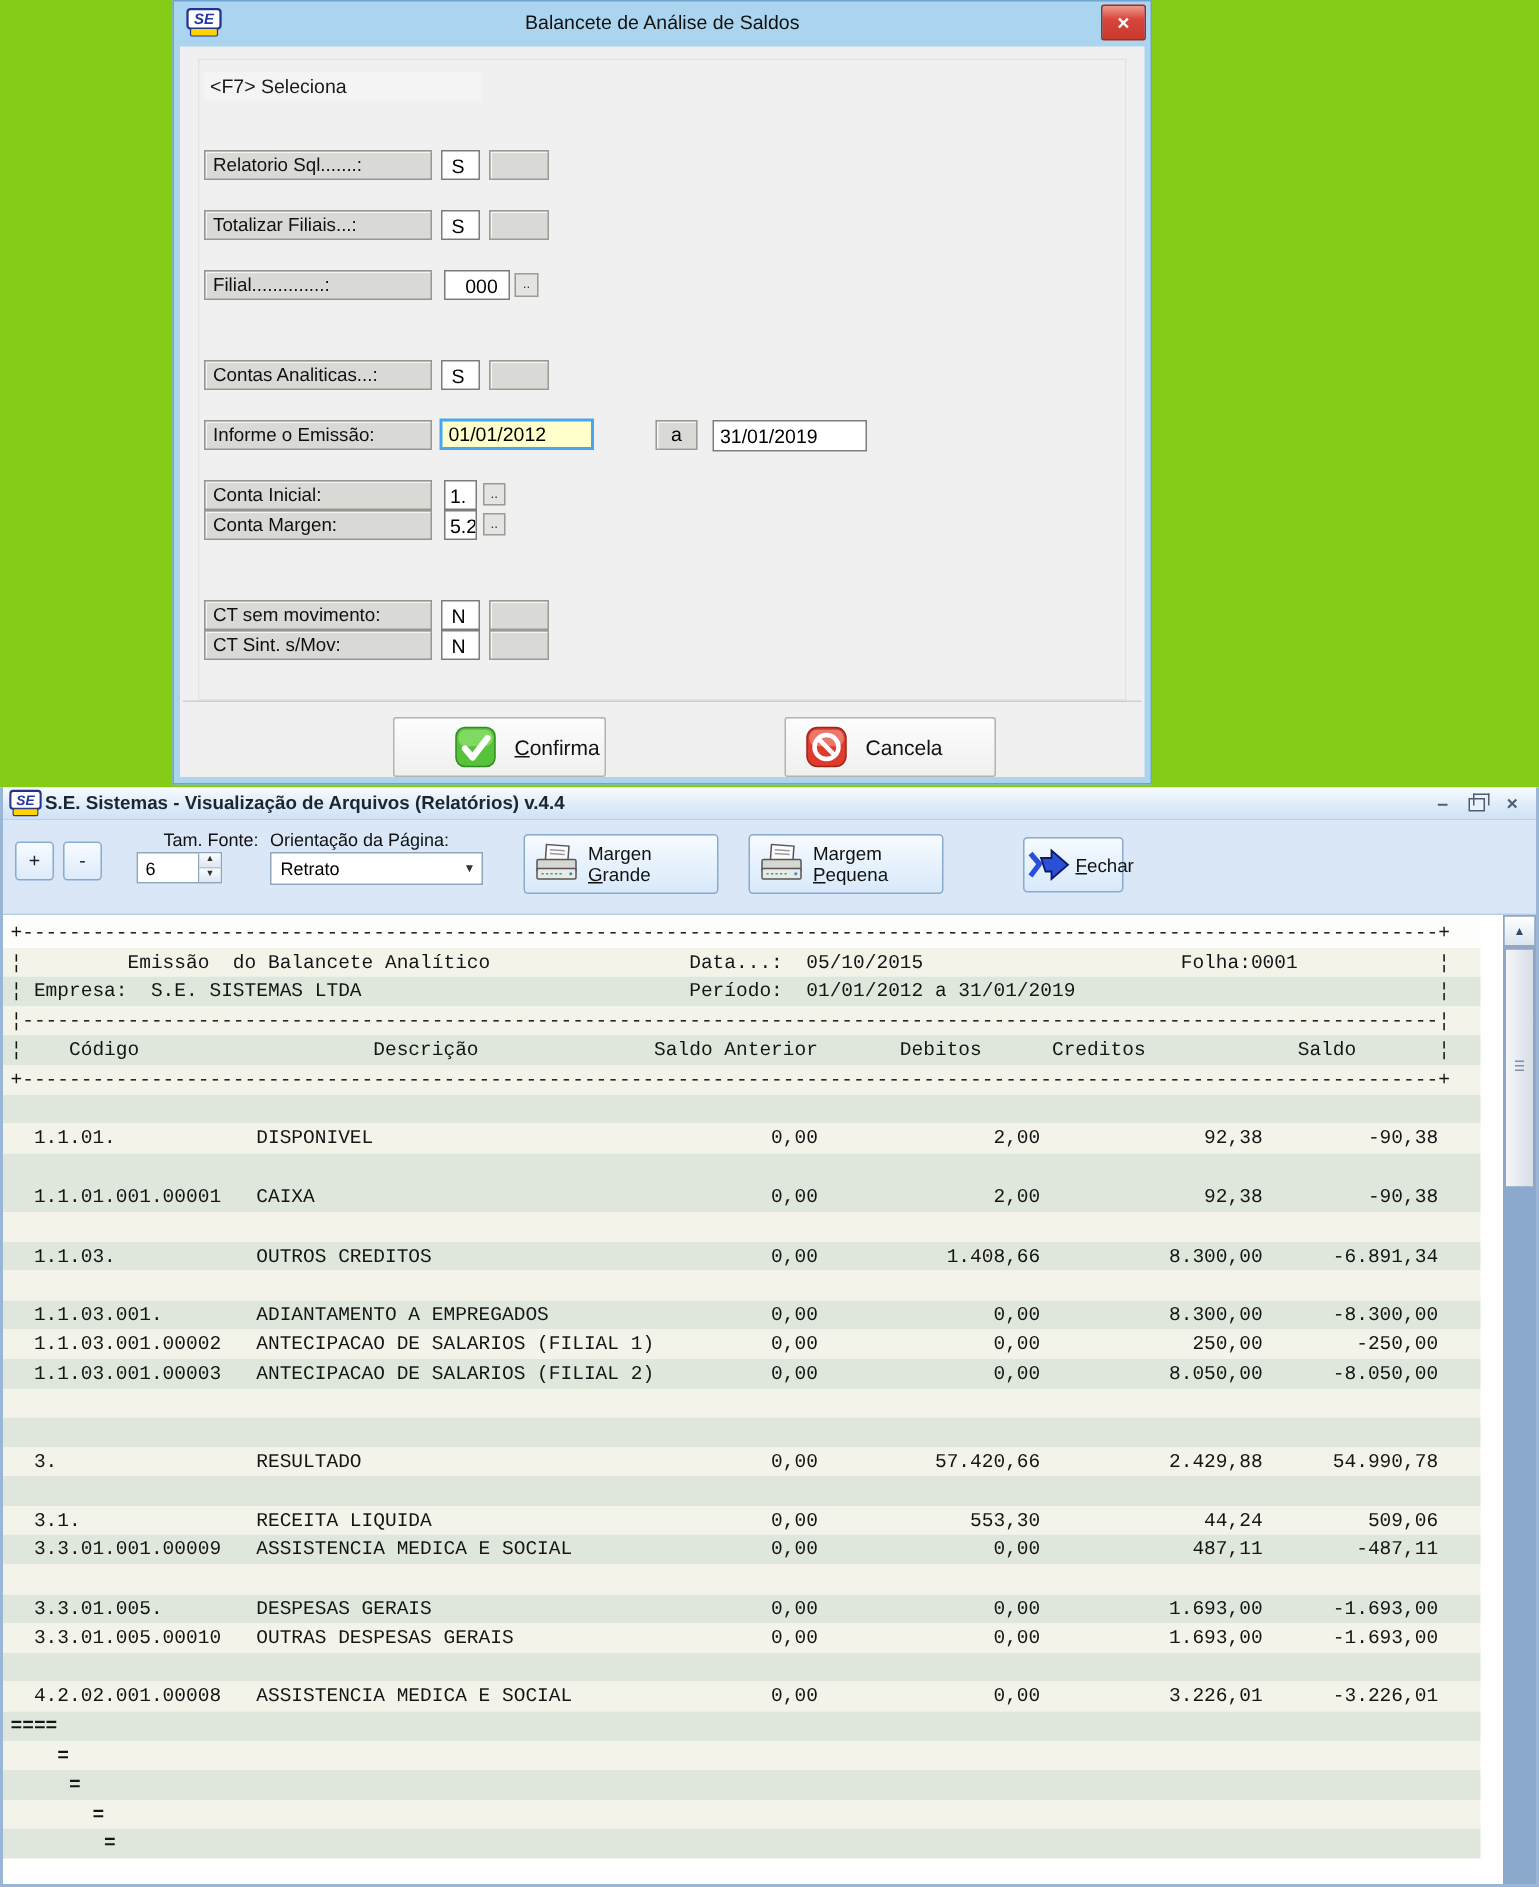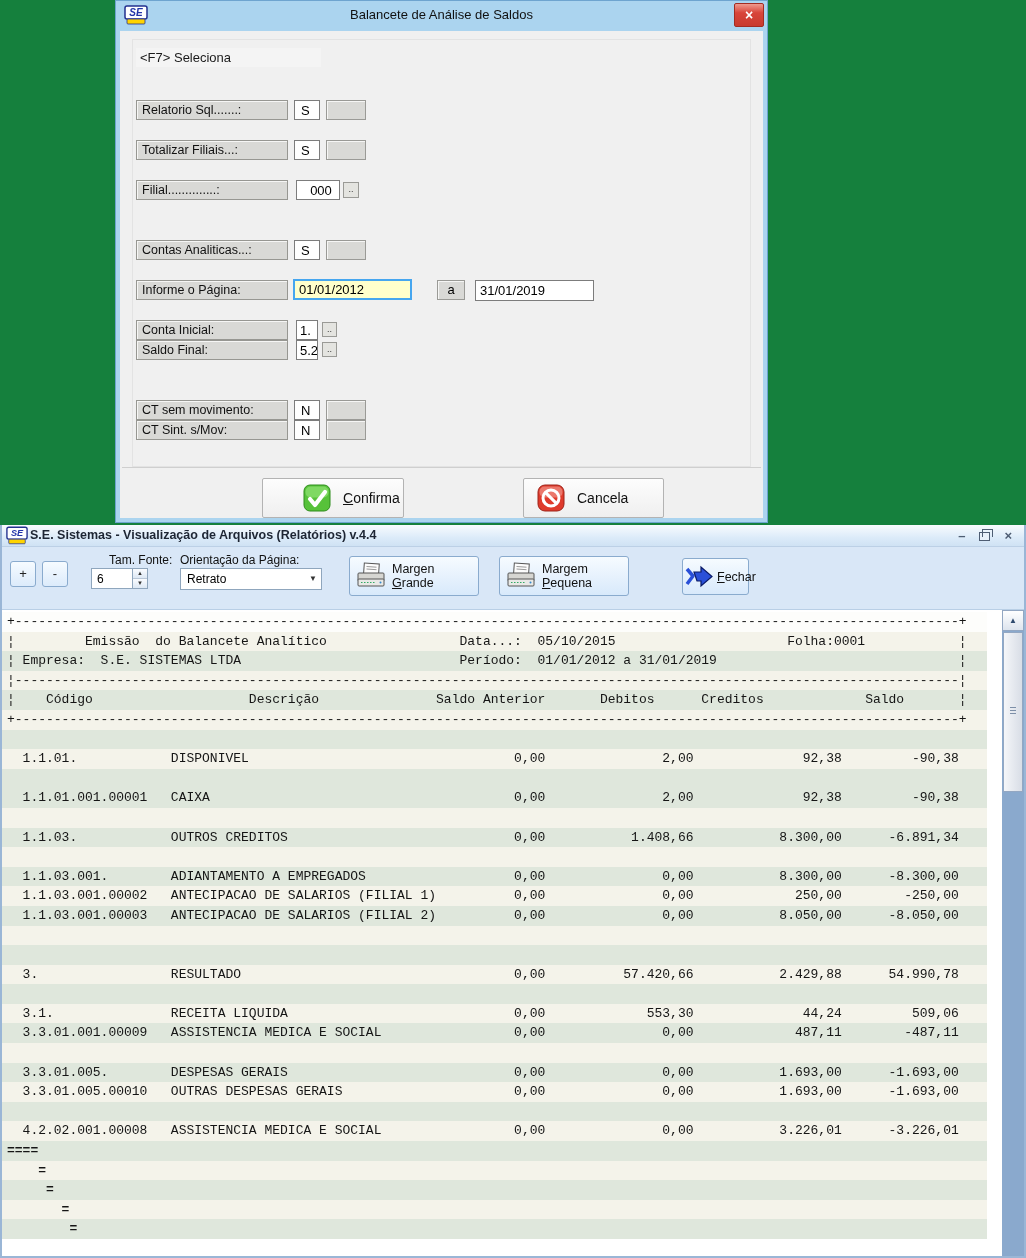--- a/index.html
+++ b/index.html
@@ -1,18 +1,18 @@
 <!DOCTYPE html>
 <html><head>
 <meta charset="utf-8">
 <style>
   * { box-sizing: border-box; margin: 0; padding: 0; }
   html,body { background:#fff; }
   body { font-family:"Liberation Sans", sans-serif; }
-  .stage { position:relative; width:1026px; height:1258px; overflow:hidden; background:#15803d; }
+  .stage { position:relative; width:1026px; height:1258px; overflow:hidden; background:#84cc16; }
 
   
   .dialog { position:absolute; left:115px; top:0; width:653px; height:523px;
             background:#abd4ef; border:1px solid #6ea4cf; }
   .dlg-titlebar { position:relative; height:30px; }
   .dlg-title { position:absolute; left:0; right:0; top:6px; text-align:center;
                font-size:13px; color:#111; }
   .se-logo { position:absolute; left:8px; top:4px; width:24px; height:20px; display:block; }
   .dlg-close { position:absolute; right:3px; top:2px; width:30px; height:24px;
                background:linear-gradient(#ef9a8e,#d8453a 40%,#c83a2e); border:1px solid #a22c22;
@@ -25,21 +25,21 @@
           font-size:13px; color:#1a1a1a; padding:2px 4px; }
   .flabel { position:absolute; left:16px; width:152px; height:20px; background:#d9d9d6;
             border:1px solid #979792; box-shadow:inset 1px 1px 0 rgba(255,255,255,.75);
             font-size:12.5px; color:#111; padding:2px 0 0 5px; white-space:nowrap; overflow:hidden; }
   .fval { position:absolute; width:26px; height:20px; border:1px solid #7c7c7c; background:#fff;
           font-family:"Liberation Sans",sans-serif; font-size:13px; padding:0 0 0 6px; outline:none; }
   .gbox { position:absolute; width:40px; height:20px; background:#d9d9d6; border:1px solid #9a9a96;
           box-shadow:inset 1px 1px 0 rgba(255,255,255,.75); }
   .browse { position:absolute; width:16px; height:16px; background:#e4e4e0; border:1px solid #9a9a96;
             font-size:9px; line-height:12px; text-align:center; color:#333; cursor:pointer; }
-  .date-in { position:absolute; width:119px; height:21px; border:1px solid #7c7c7c; background:#fff;
+  .date-in { position:absolute; width:103px; height:21px; border:1px solid #7c7c7c; background:#fff;
              font-size:13px; padding:0 4px; outline:none; }
   .date-in.focus { background:#ffffcb; border:2px solid #46a6ef; }
   .sep-a { position:absolute; width:28px; height:20px; background:#d9d9d6; border:1px solid #9a9a96;
            box-shadow:inset 1px 1px 0 rgba(255,255,255,.75); text-align:center; font-size:13px; padding-top:1px; }
   .btn-sep { position:absolute; left:2px; right:2px; top:436px; border-top:1px solid #cfcfcf; }
   .dlg-btn { position:absolute; top:447px; height:40px; background:linear-gradient(#fdfdfd,#efefef);
              border:1px solid #b3b3b3; border-radius:2px; display:flex; align-items:center; cursor:pointer; }
   .dlg-btn .ic { margin:0 12px 0 13px; width:28px; height:28px; }
   .dlg-btn .t { font-size:14px; color:#111; }
   .u { text-decoration:underline; }
@@ -130,30 +130,30 @@
       <div class="gbox" style="left:206px; top:109px"></div>
 
       <div class="flabel" style="top:149px">Filial..............:</div>
       <input class="fval" style="left: 176px; top: 149px; width: 44px; text-align: center;" value="000">
       <div class="browse" style="left:223px; top:151px">..</div>
 
       <div class="flabel" style="top:209px">Contas Analiticas...:</div>
       <input class="fval" style="left: 174px; top: 209px;" value="S">
       <div class="gbox" style="left:206px; top:209px"></div>
 
-      <div class="flabel" style="top:249px">Informe o Página:</div>
+      <div class="flabel" style="top:249px">Informe o Emissão:</div>
       <input class="date-in focus" style="left: 173px; top: 248px;" value="01/01/2012">
       <div class="sep-a" style="left:317px; top:249px">a</div>
       <input class="date-in" style="left: 355px; top: 249px;" value="31/01/2019">
 
       <div class="flabel" style="top:289px">Conta Inicial:</div>
       <input class="fval" style="left: 176px; top: 289px; width: 22px; padding-left: 3px;" value="1.">
       <div class="browse" style="left:202px; top:291px; width:15px; height:15px">..</div>
 
-      <div class="flabel" style="top:309px">Saldo Final:</div>
+      <div class="flabel" style="top:309px">Conta Margen:</div>
       <input class="fval" style="left: 176px; top: 309px; width: 22px; padding-left: 3px;" value="5.2">
       <div class="browse" style="left:202px; top:311px; width:15px; height:15px">..</div>
 
       <div class="flabel" style="top:369px">CT sem movimento:</div>
       <input class="fval" style="left: 174px; top: 369px;" value="N">
       <div class="gbox" style="left:206px; top:369px"></div>
 
       <div class="flabel" style="top:389px">CT Sint. s/Mov:</div>
       <input class="fval" style="left: 174px; top: 389px;" value="N">
       <div class="gbox" style="left:206px; top:389px"></div>

